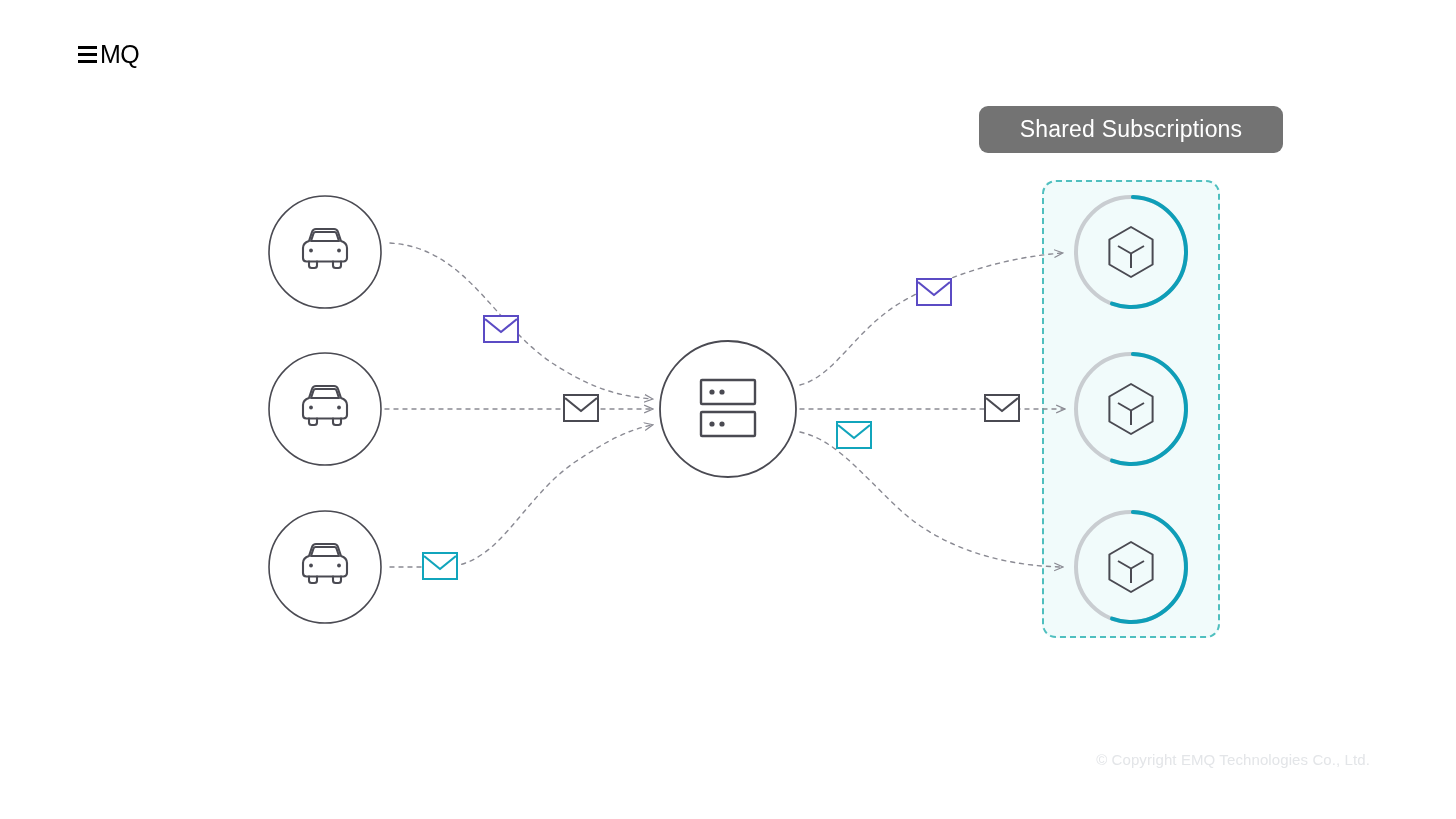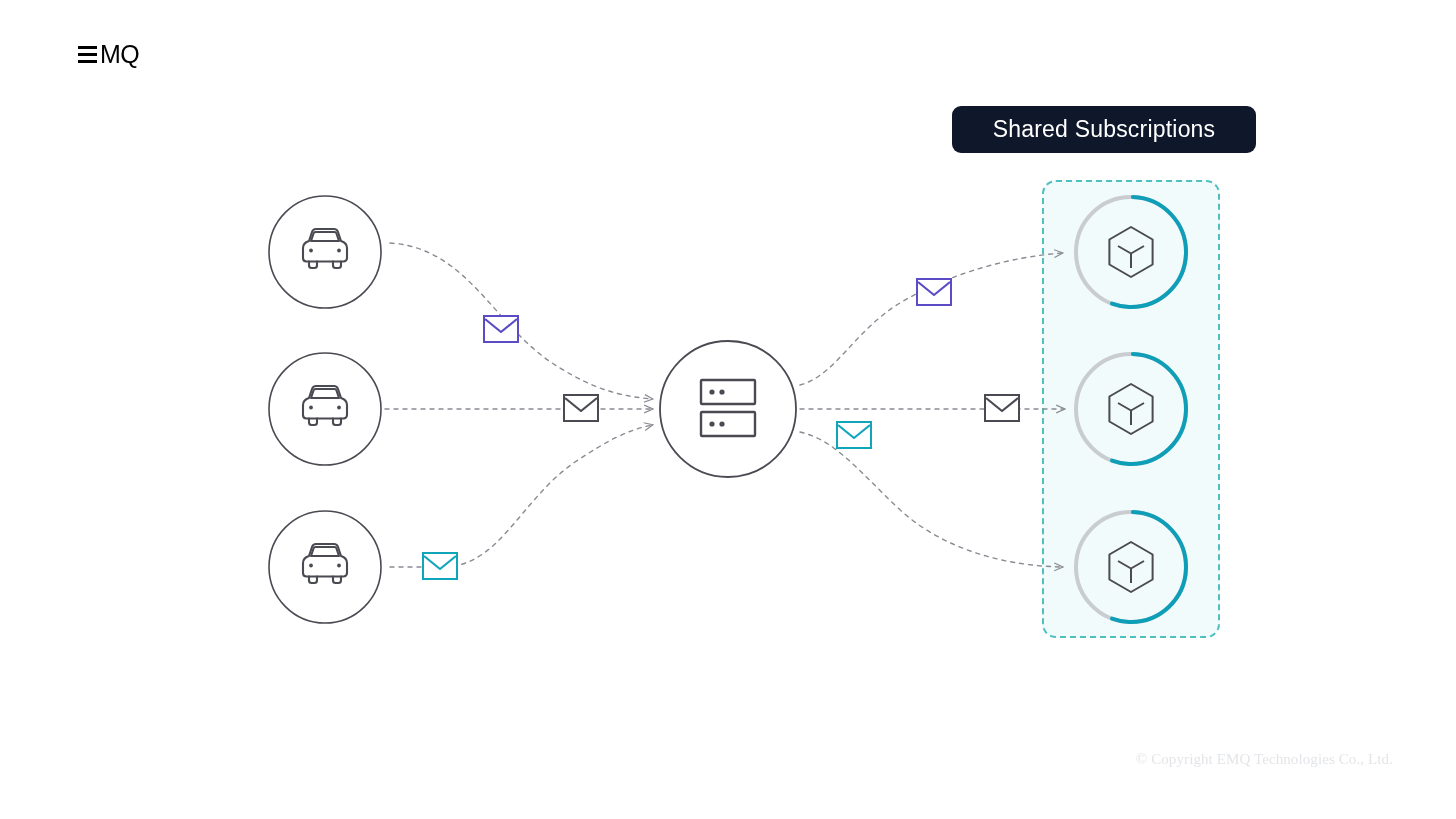--- a/index.html
+++ b/index.html
@@ -49,25 +49,25 @@
     font-size: 25px;
     font-weight: normal;
     letter-spacing: -0.5px;
     color: #000000;
     line-height: 24px;
   }
 
   
   #badge {
     position: absolute;
-    left: 952px;
+    left: 979px;
     top: 106px;
     width: 304px;
     height: 47px;
-    background: #0f172a;
+    background: #737373;
     border-radius: 9px;
     display: flex;
     align-items: center;
     justify-content: center;
     color: #ffffff;
     font-size: 23px;
     letter-spacing: 0.2px;
     white-space: nowrap;
   }
 
@@ -114,27 +114,26 @@
     height: 28px;
     display: block;
   }
   .env-purple { border-color: #5B4BC4; }
   .env-dark   { border-color: #4A4A52; }
   .env-teal   { border-color: #11A5BC; }
 
   
   #copyright {
     position: absolute;
-    right: 63px;
+    right: 86px;
     top: 751px;
     color: #E3E5E8;
     font-size: 15px;
     white-space: nowrap;
     letter-spacing: 0.1px;
-    font-family: Liberation Serif, serif;
   }
 </style>
 </head>
 <body>
 
 <div id="stage">
 
   <div id="logo">
     <span class="bars">
       <i></i>

